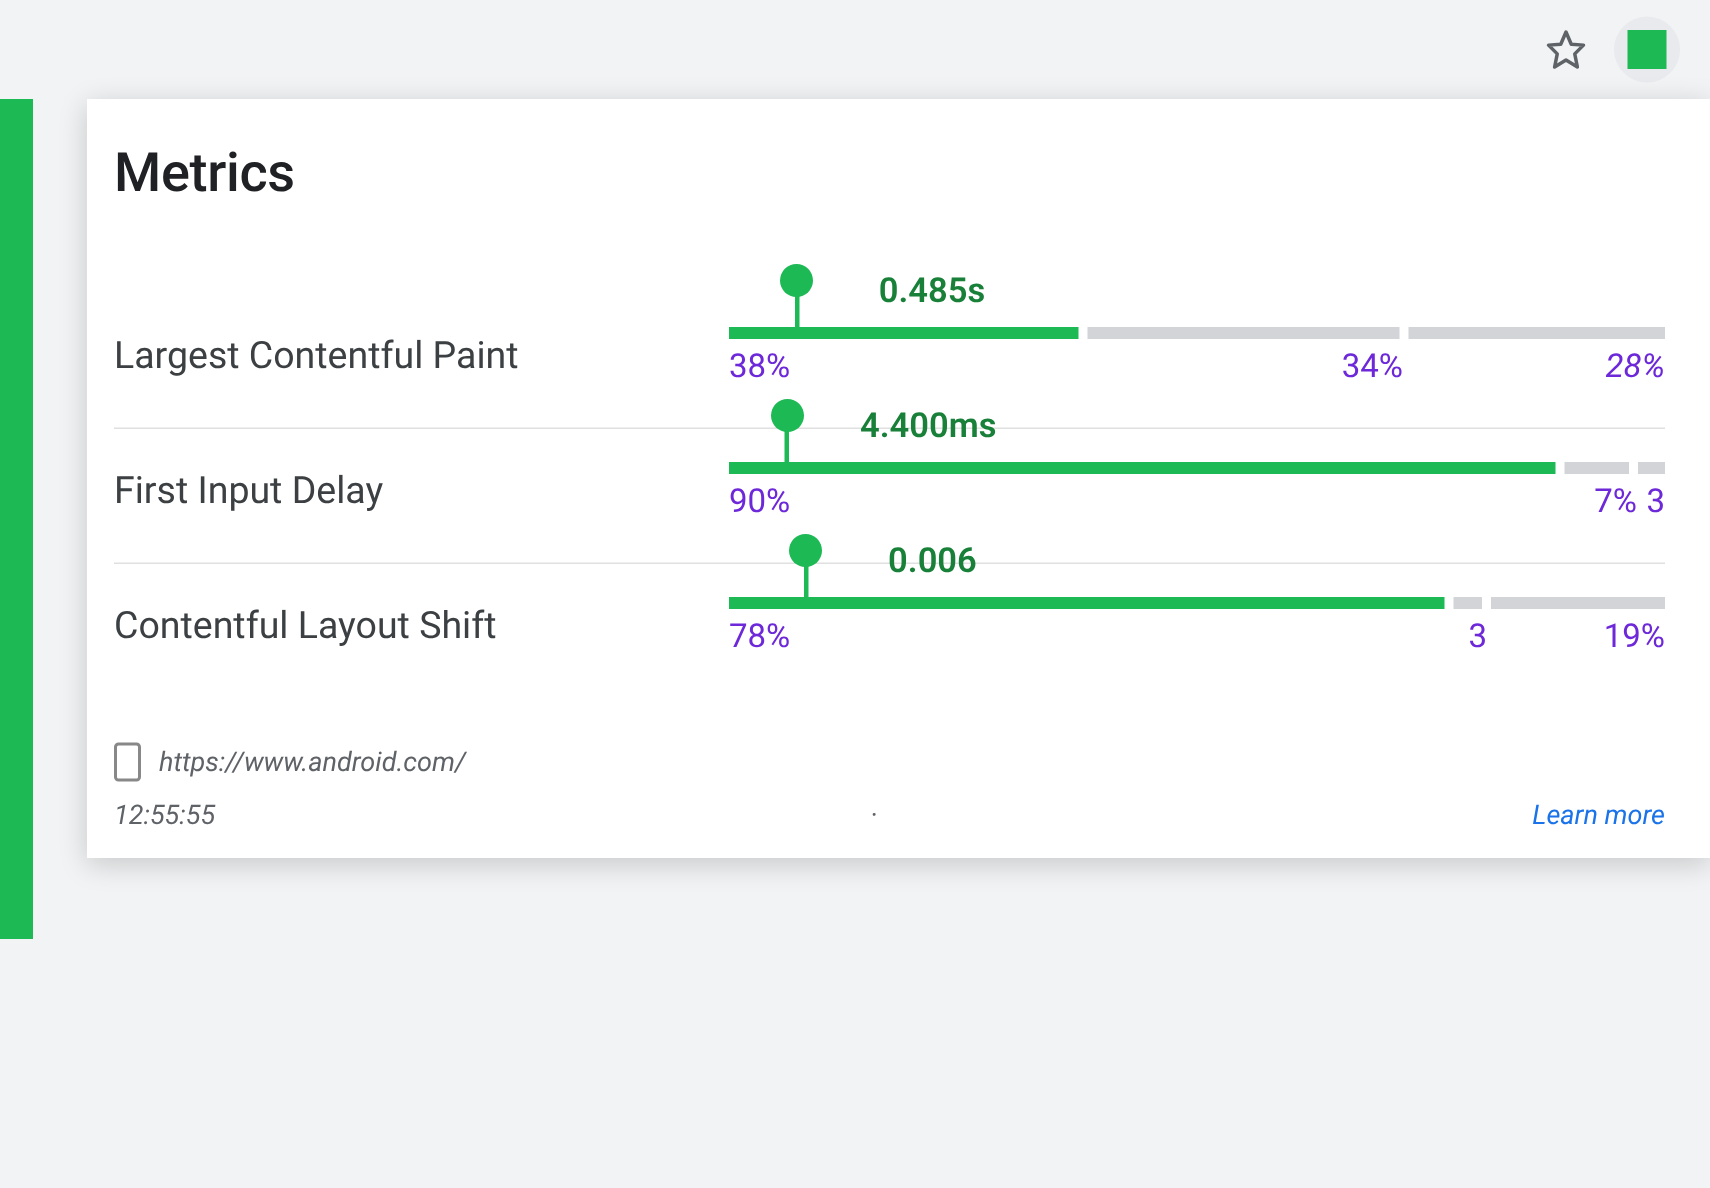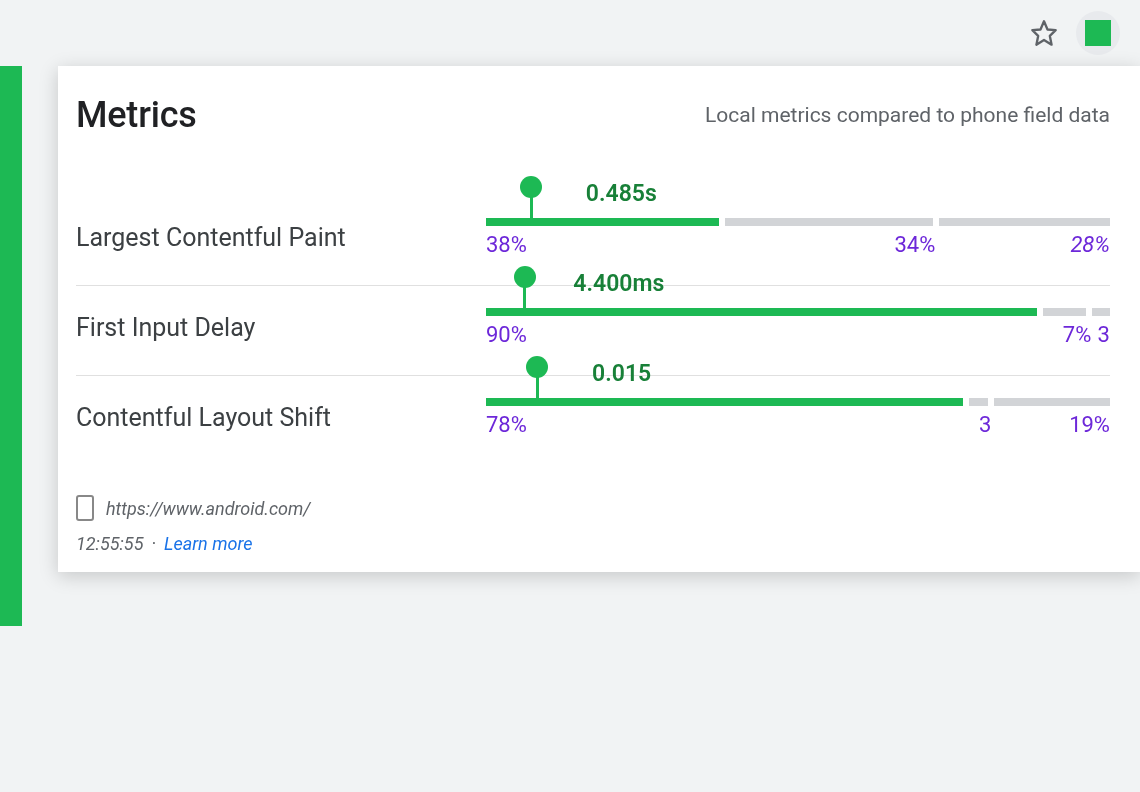--- a/index.html
+++ b/index.html
@@ -123,21 +123,21 @@
     }
     .footer-line1 {
       display:flex; align-items:center; gap:12px;
       margin-bottom:12px;
     }
     .phone-icon {
       width:18px; height:26px;
       border:2px solid #888; border-radius:3px;
       position:relative; flex-shrink:0;
     }
-    .footer-line2 { display:flex; gap:8px; align-items:center; flex-wrap:wrap;}
+    .footer-line2 { display:flex; gap:8px; align-items:center; flex-wrap:wrap;justify-content:space-between;}
     .learn-more { color:#1a73e8; cursor:pointer; }
     .bg-strip-left {
       position:absolute;
       top:66px; left:0; width:22px; height:560px;
       background:#1db954;
     }
   </style>
 </head>
 <body>
 
@@ -150,21 +150,20 @@
     </svg>
   </div>
   <div class="ext-badge">
     <div class="square"></div>
   </div>
 </div>
 
 <div class="panel">
   <div class="panel-header">
     <div class="panel-title">Metrics</div>
-    <div class="panel-subtitle">Local metrics compared to phone field data</div>
   </div>
 
   <div id="metrics-container">
       <div class="metric-row">
         <div class="metric-name">Largest Contentful Paint</div>
         <div class="metric-vis">
           <div class="marker" style="left: 7%;"></div>
           <div class="metric-value" style="left: 16%;">0.485s</div>
           <div class="bars">
             <div class="bar-good" style="width: 38%;"></div>
@@ -192,21 +191,21 @@
             <div class="bar-label" style="width: 90%; text-align: left;">90%</div>
             <div class="bar-label" style="width: 7%; text-align: right;">7%</div>
             <div class="bar-label" style="width: 3%; text-align: right;">3</div>
           </div>
         </div>
       </div>
       <div class="metric-row">
         <div class="metric-name">Contentful Layout Shift</div>
         <div class="metric-vis">
           <div class="marker" style="left: 8%;"></div>
-          <div class="metric-value" style="left: 17%;">0.015</div>
+          <div class="metric-value" style="left: 17%;">0.006</div>
           <div class="bars">
             <div class="bar-good" style="width: 78%;"></div>
             <div class="bar-ni" style="width: 3%;"></div>
             <div class="bar-poor" style="width: 19%;"></div>
           </div>
           <div class="bar-labels">
             <div class="bar-label" style="width: 78%; text-align: left;">78%</div>
             <div class="bar-label" style="width: 3%; text-align: right;">3</div>
             <div class="bar-label" style="width: 19%; text-align: right;">19%</div>
           </div>

